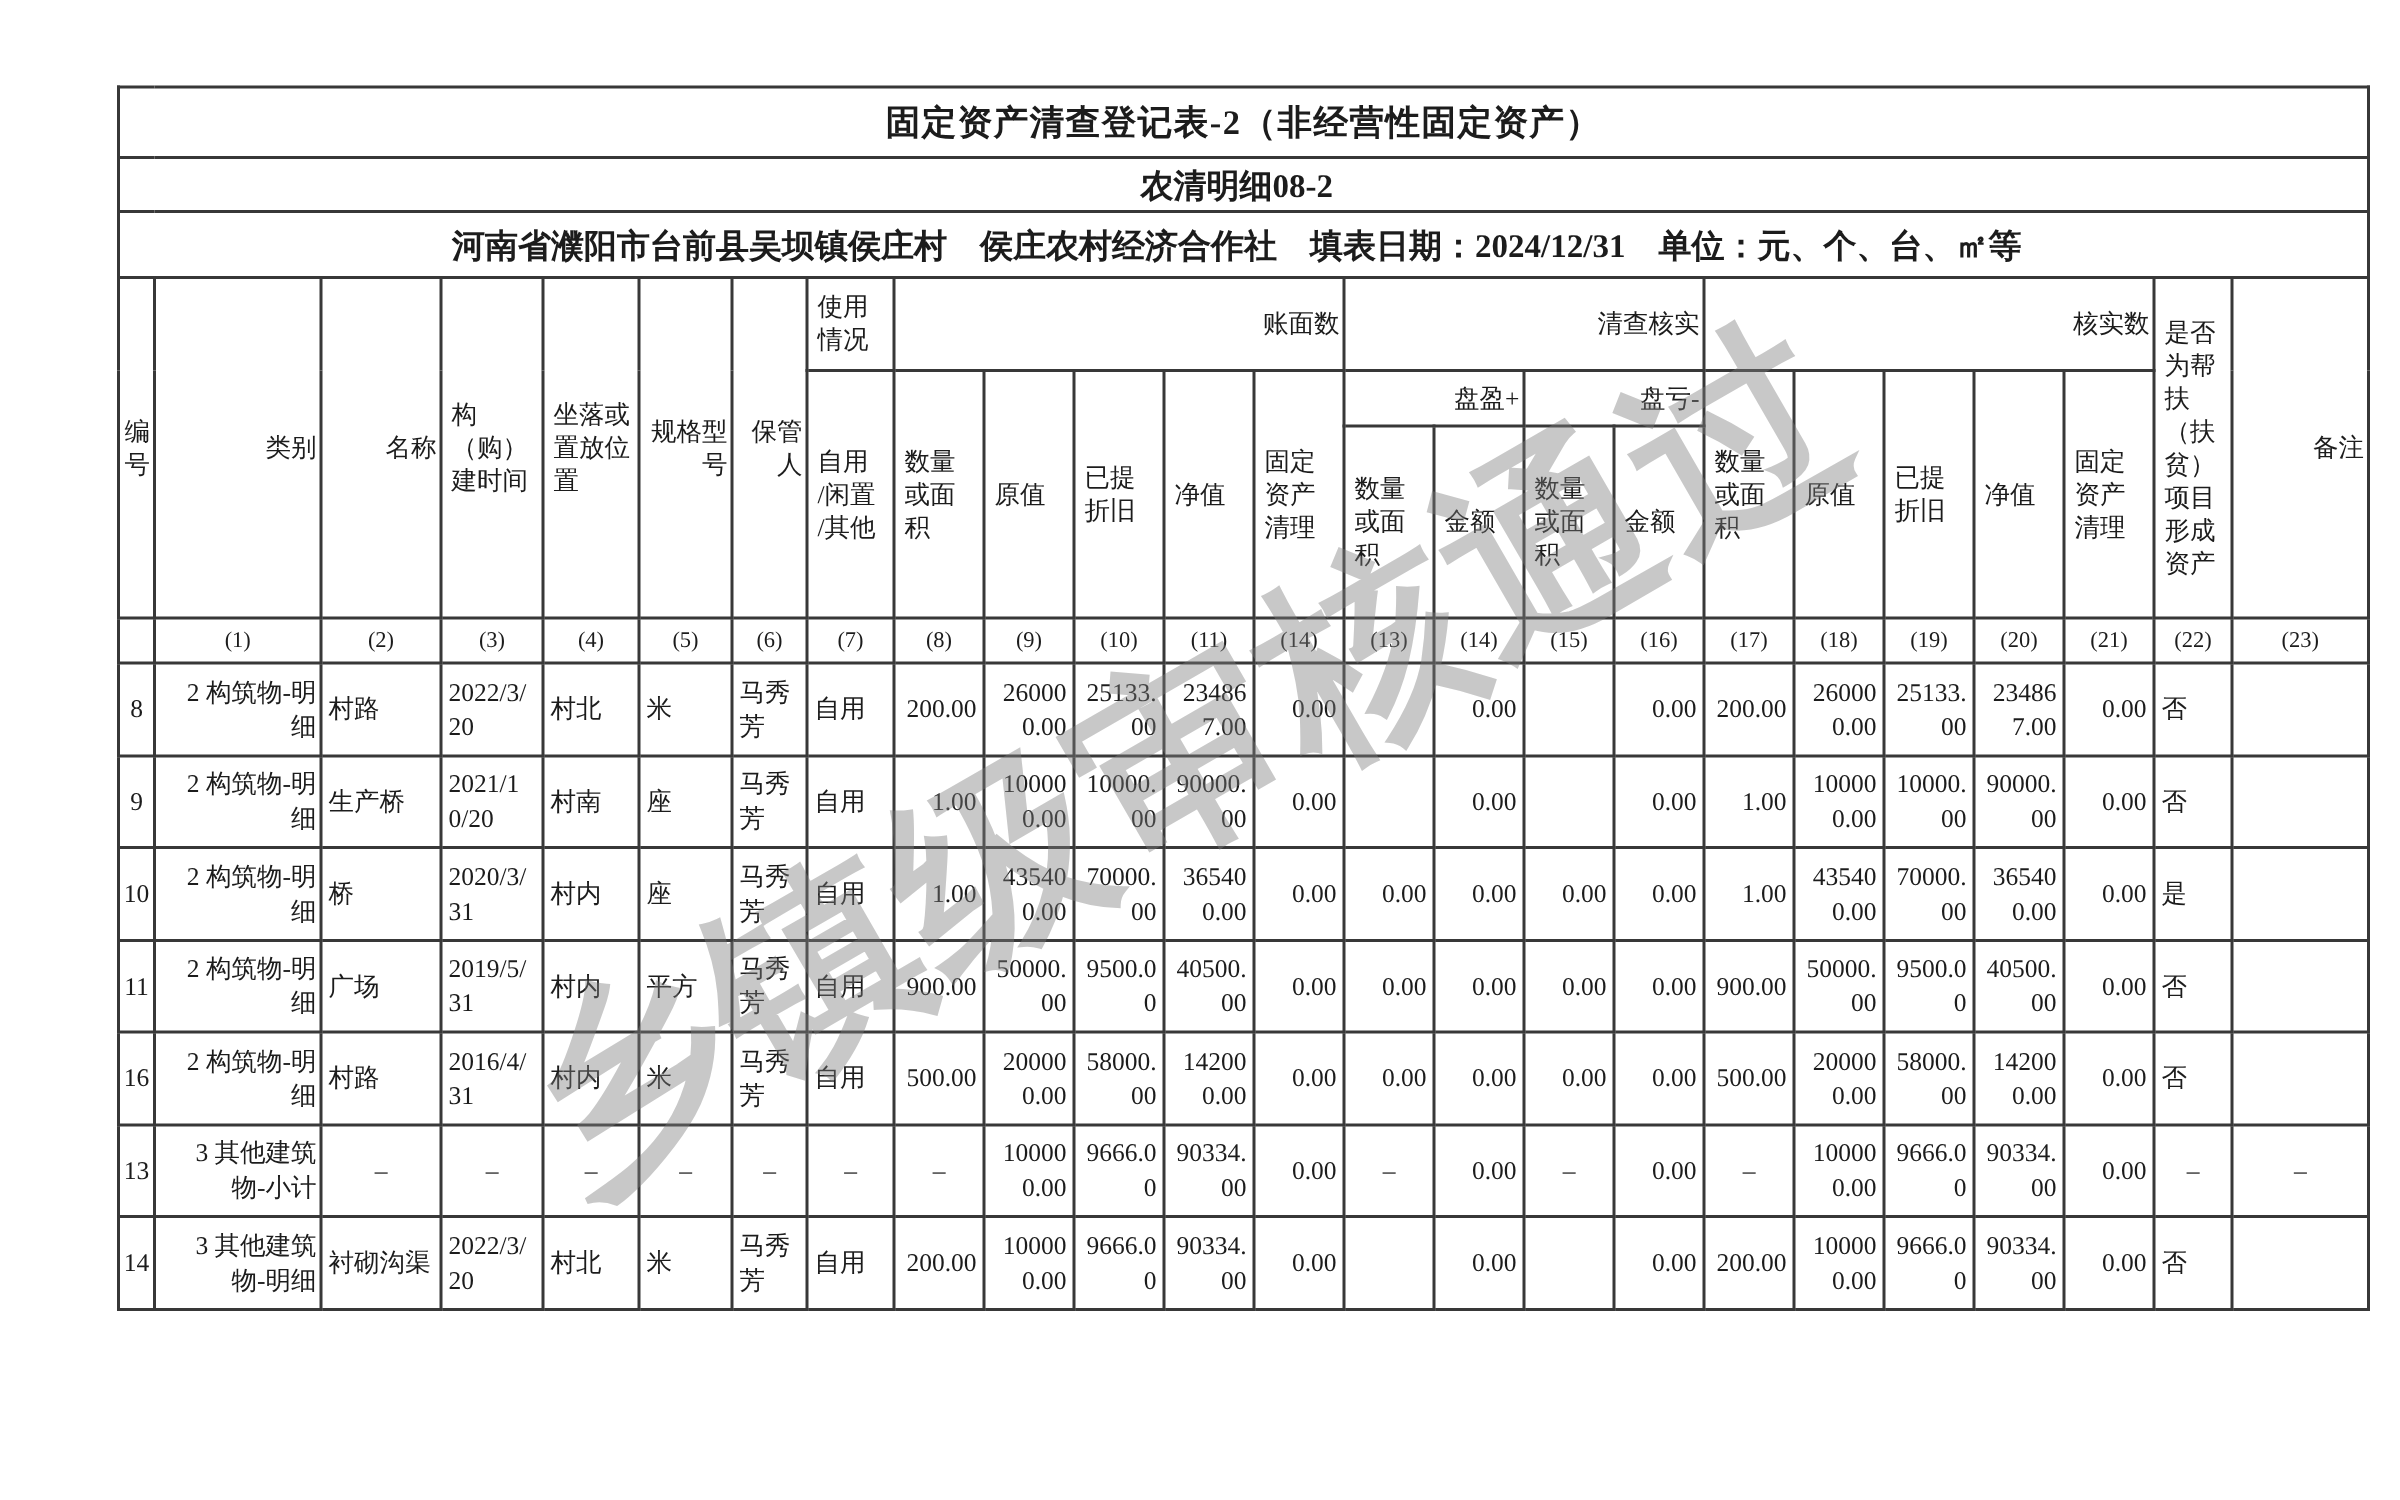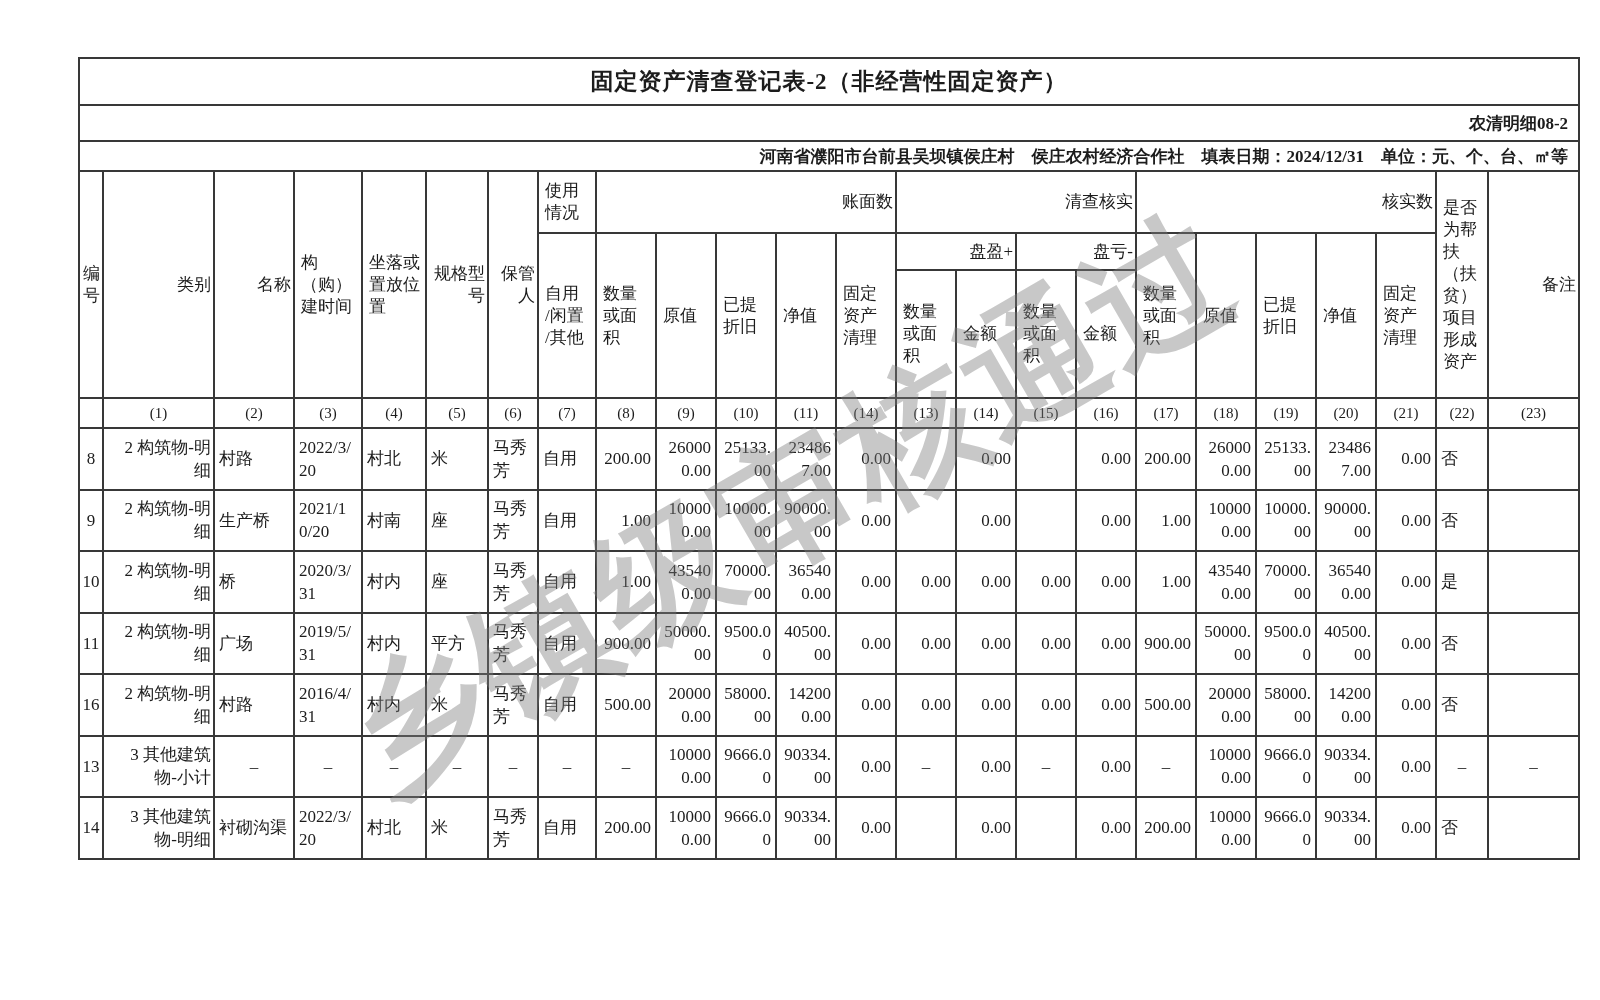--- a/index.html
+++ b/index.html
@@ -8,23 +8,23 @@
   .sheet{position:absolute;left:0;top:0;width:1600px;height:1000px;background:#fff;padding-left:37px;}
 
   table.form{position:absolute;left:78px;top:57px;width:1440px;
              border-collapse:collapse;table-layout:fixed;}
   td{border:2px solid #383838;vertical-align:middle;font-size:17px;
      overflow:hidden;line-height:23px;}
 
   
   tr.r-title{height:47px;}
   tr.r-code{height:36px;}
-  tr.r-org{height:30px;}
+  tr.r-org{height:44px;}
   .title-cell{text-align:center;font-size:23px;font-weight:bold;letter-spacing:1px;}
-  .right-cell{text-align:right;font-weight:bold;padding-right:10px;font-size:17px;font-family:Liberation Serif, serif;}
+  .right-cell{text-align:center;font-weight:bold;padding-right:10px;font-size:22px;font-family:Liberation Serif, serif;}
 
   
   tr.r-ha{height:62px;}
   tr.r-hb{height:37px;}
   tr.r-hc{height:128px;}
   tr.r-cn{height:30px;}
   td.h{ text-align:right;padding:1px 2px;line-height:22px;}
   td.hsub{text-align:left;padding:1px 6px;line-height:22px;}
   td.hleft{text-align:left;padding:1px 2px 1px 6px;line-height:22px;}
   td.pre{white-space:pre-line;text-align:left;padding:1px 2px 1px 6px;line-height:22px;}

